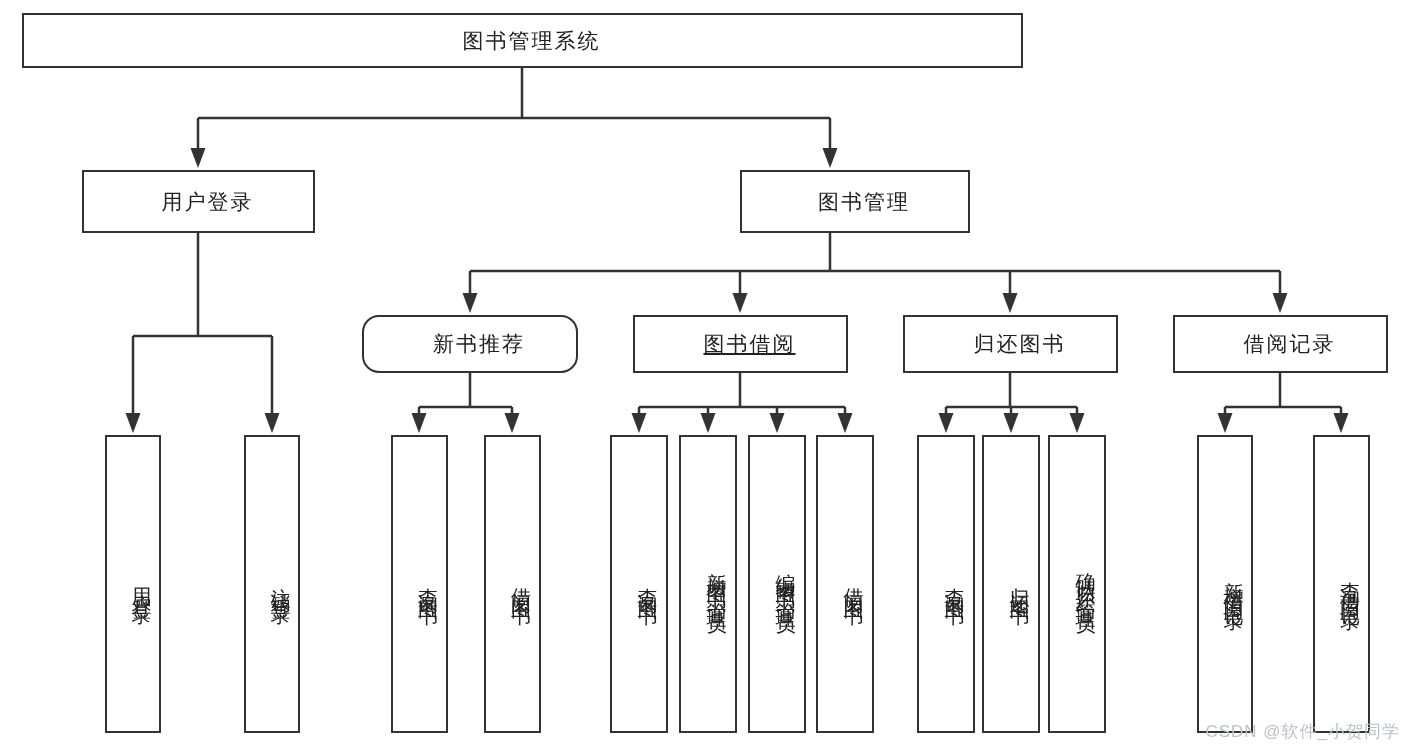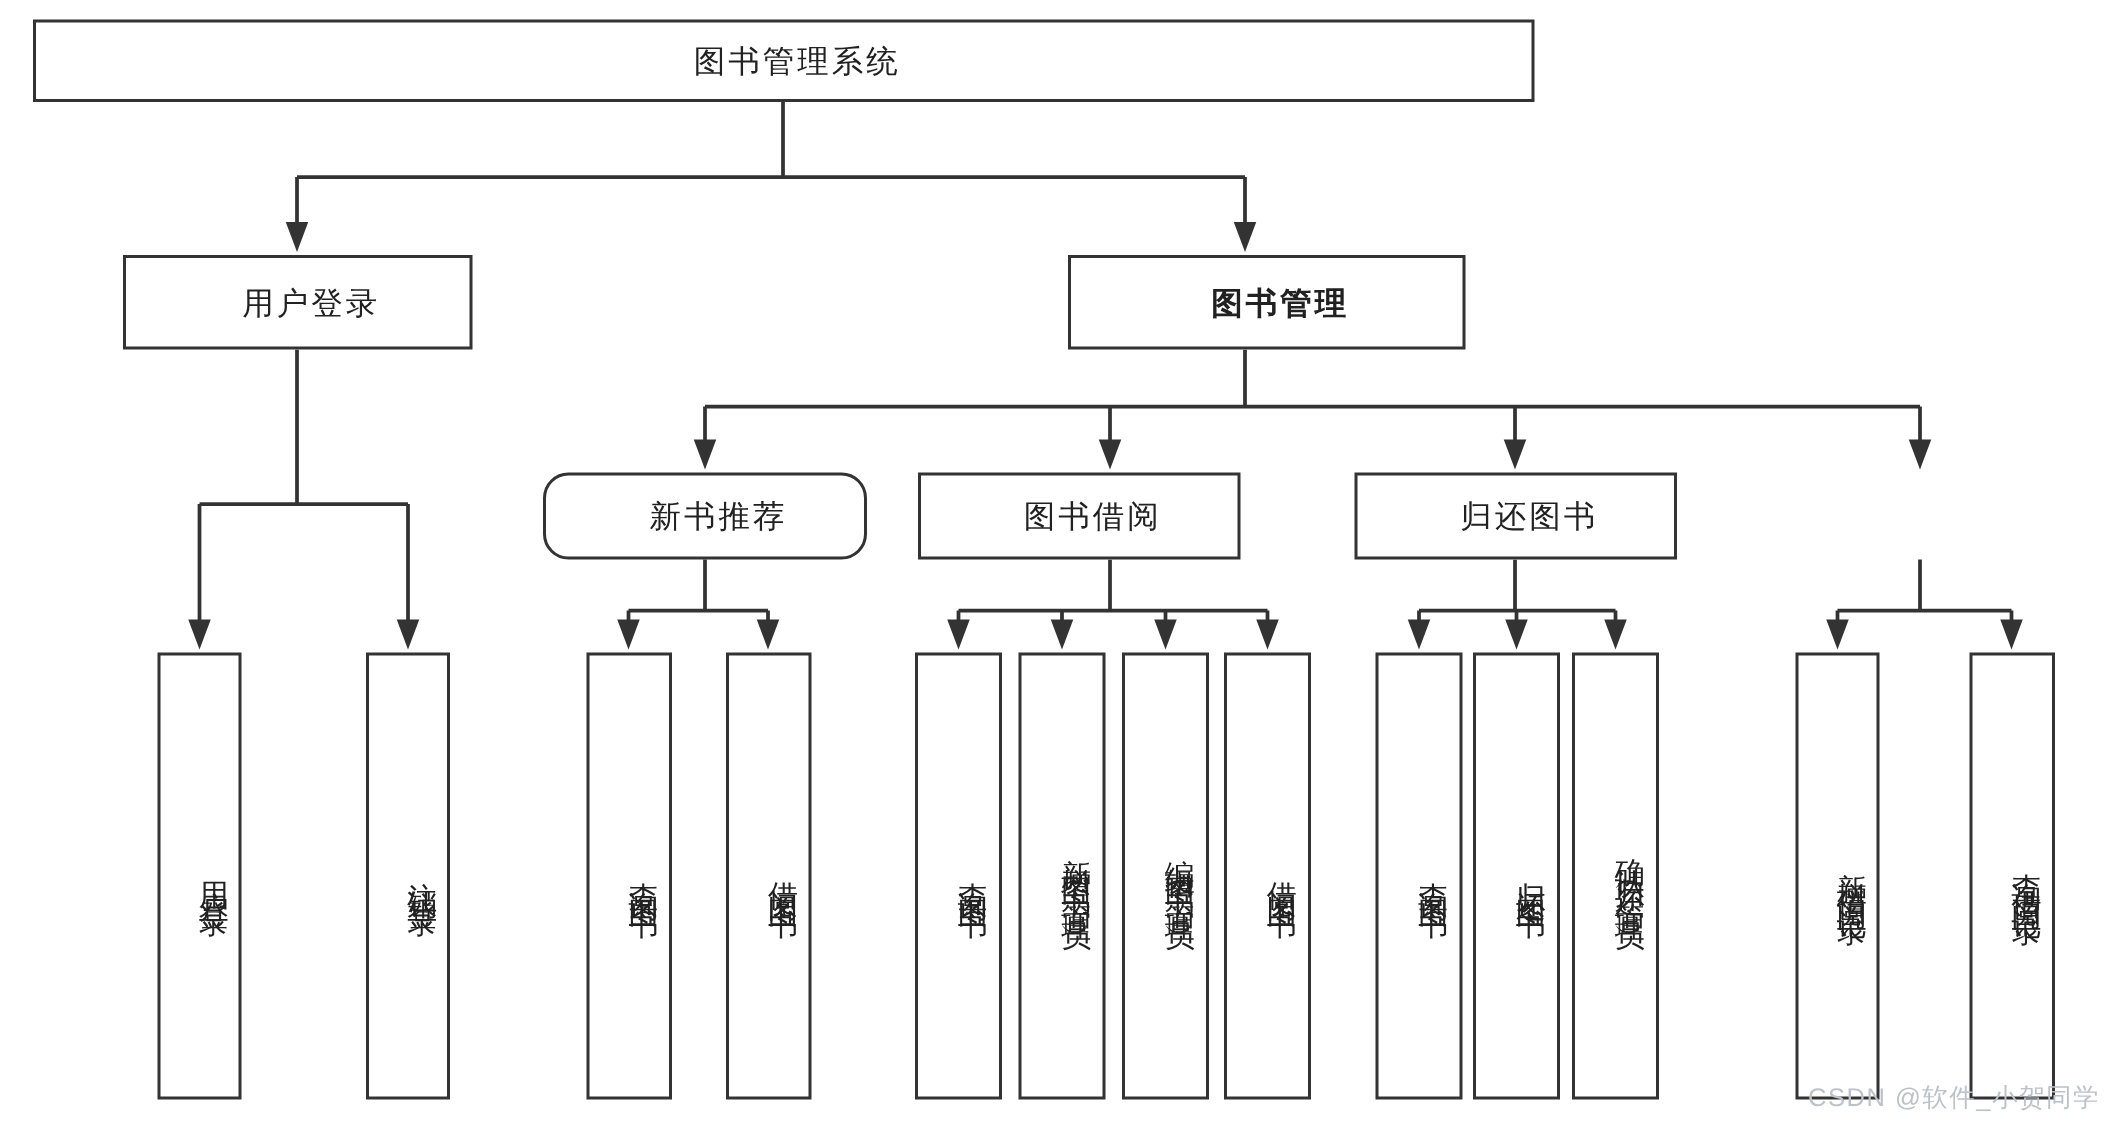--- a/index.html
+++ b/index.html
@@ -102,31 +102,34 @@
       <line x1="1341" y1="407" x2="1341" y2="425" stroke="#333333" stroke-width="2.5"></line>
       <polygon points="1333.5,413 1348.5,413 1341,433" fill="#333333"></polygon>
     </svg>
   <div id="node-layer">
       <div class="node h" style="left: 22px; top: 13px; width: 1001px; height: 55px;">
         <span>图书管理系统</span>
       </div>
       <div class="node h" style="left: 82px; top: 170px; width: 233px; height: 63px;">
         <span>用户登录</span>
       </div>
-      <div class="node h" style="left: 712px; top: 170px; width: 265px; height: 63px; font-weight: bold;">
+      <div class="node h" style="left: 740px; top: 170px; width: 230px; height: 63px;">
         <span>图书管理</span>
       </div>
       <div class="node h" style="left: 362px; top: 315px; width: 216px; height: 58px; border-radius: 17px;">
         <span>新书推荐</span>
       </div>
-      <div class="node h" style="left: 612px; top: 315px; width: 215px; height: 58px;">
+      <div class="node h" style="left: 633px; top: 315px; width: 215px; height: 58px; text-decoration: underline;">
         <span>图书借阅</span>
       </div>
       <div class="node h" style="left: 903px; top: 315px; width: 215px; height: 58px;">
         <span>归还图书</span>
+      </div>
+      <div class="node h" style="left: 1173px; top: 315px; width: 215px; height: 58px;">
+        <span>借阅记录</span>
       </div>
       <div class="node v" style="left: 105px; top: 435px; width: 56px; height: 298px;">
         <span>用户登录</span>
       </div>
       <div class="node v" style="left: 244px; top: 435px; width: 56px; height: 298px;">
         <span>注销登录</span>
       </div>
       <div class="node v" style="left: 391px; top: 435px; width: 57px; height: 298px;">
         <span>查询图书</span>
       </div>

